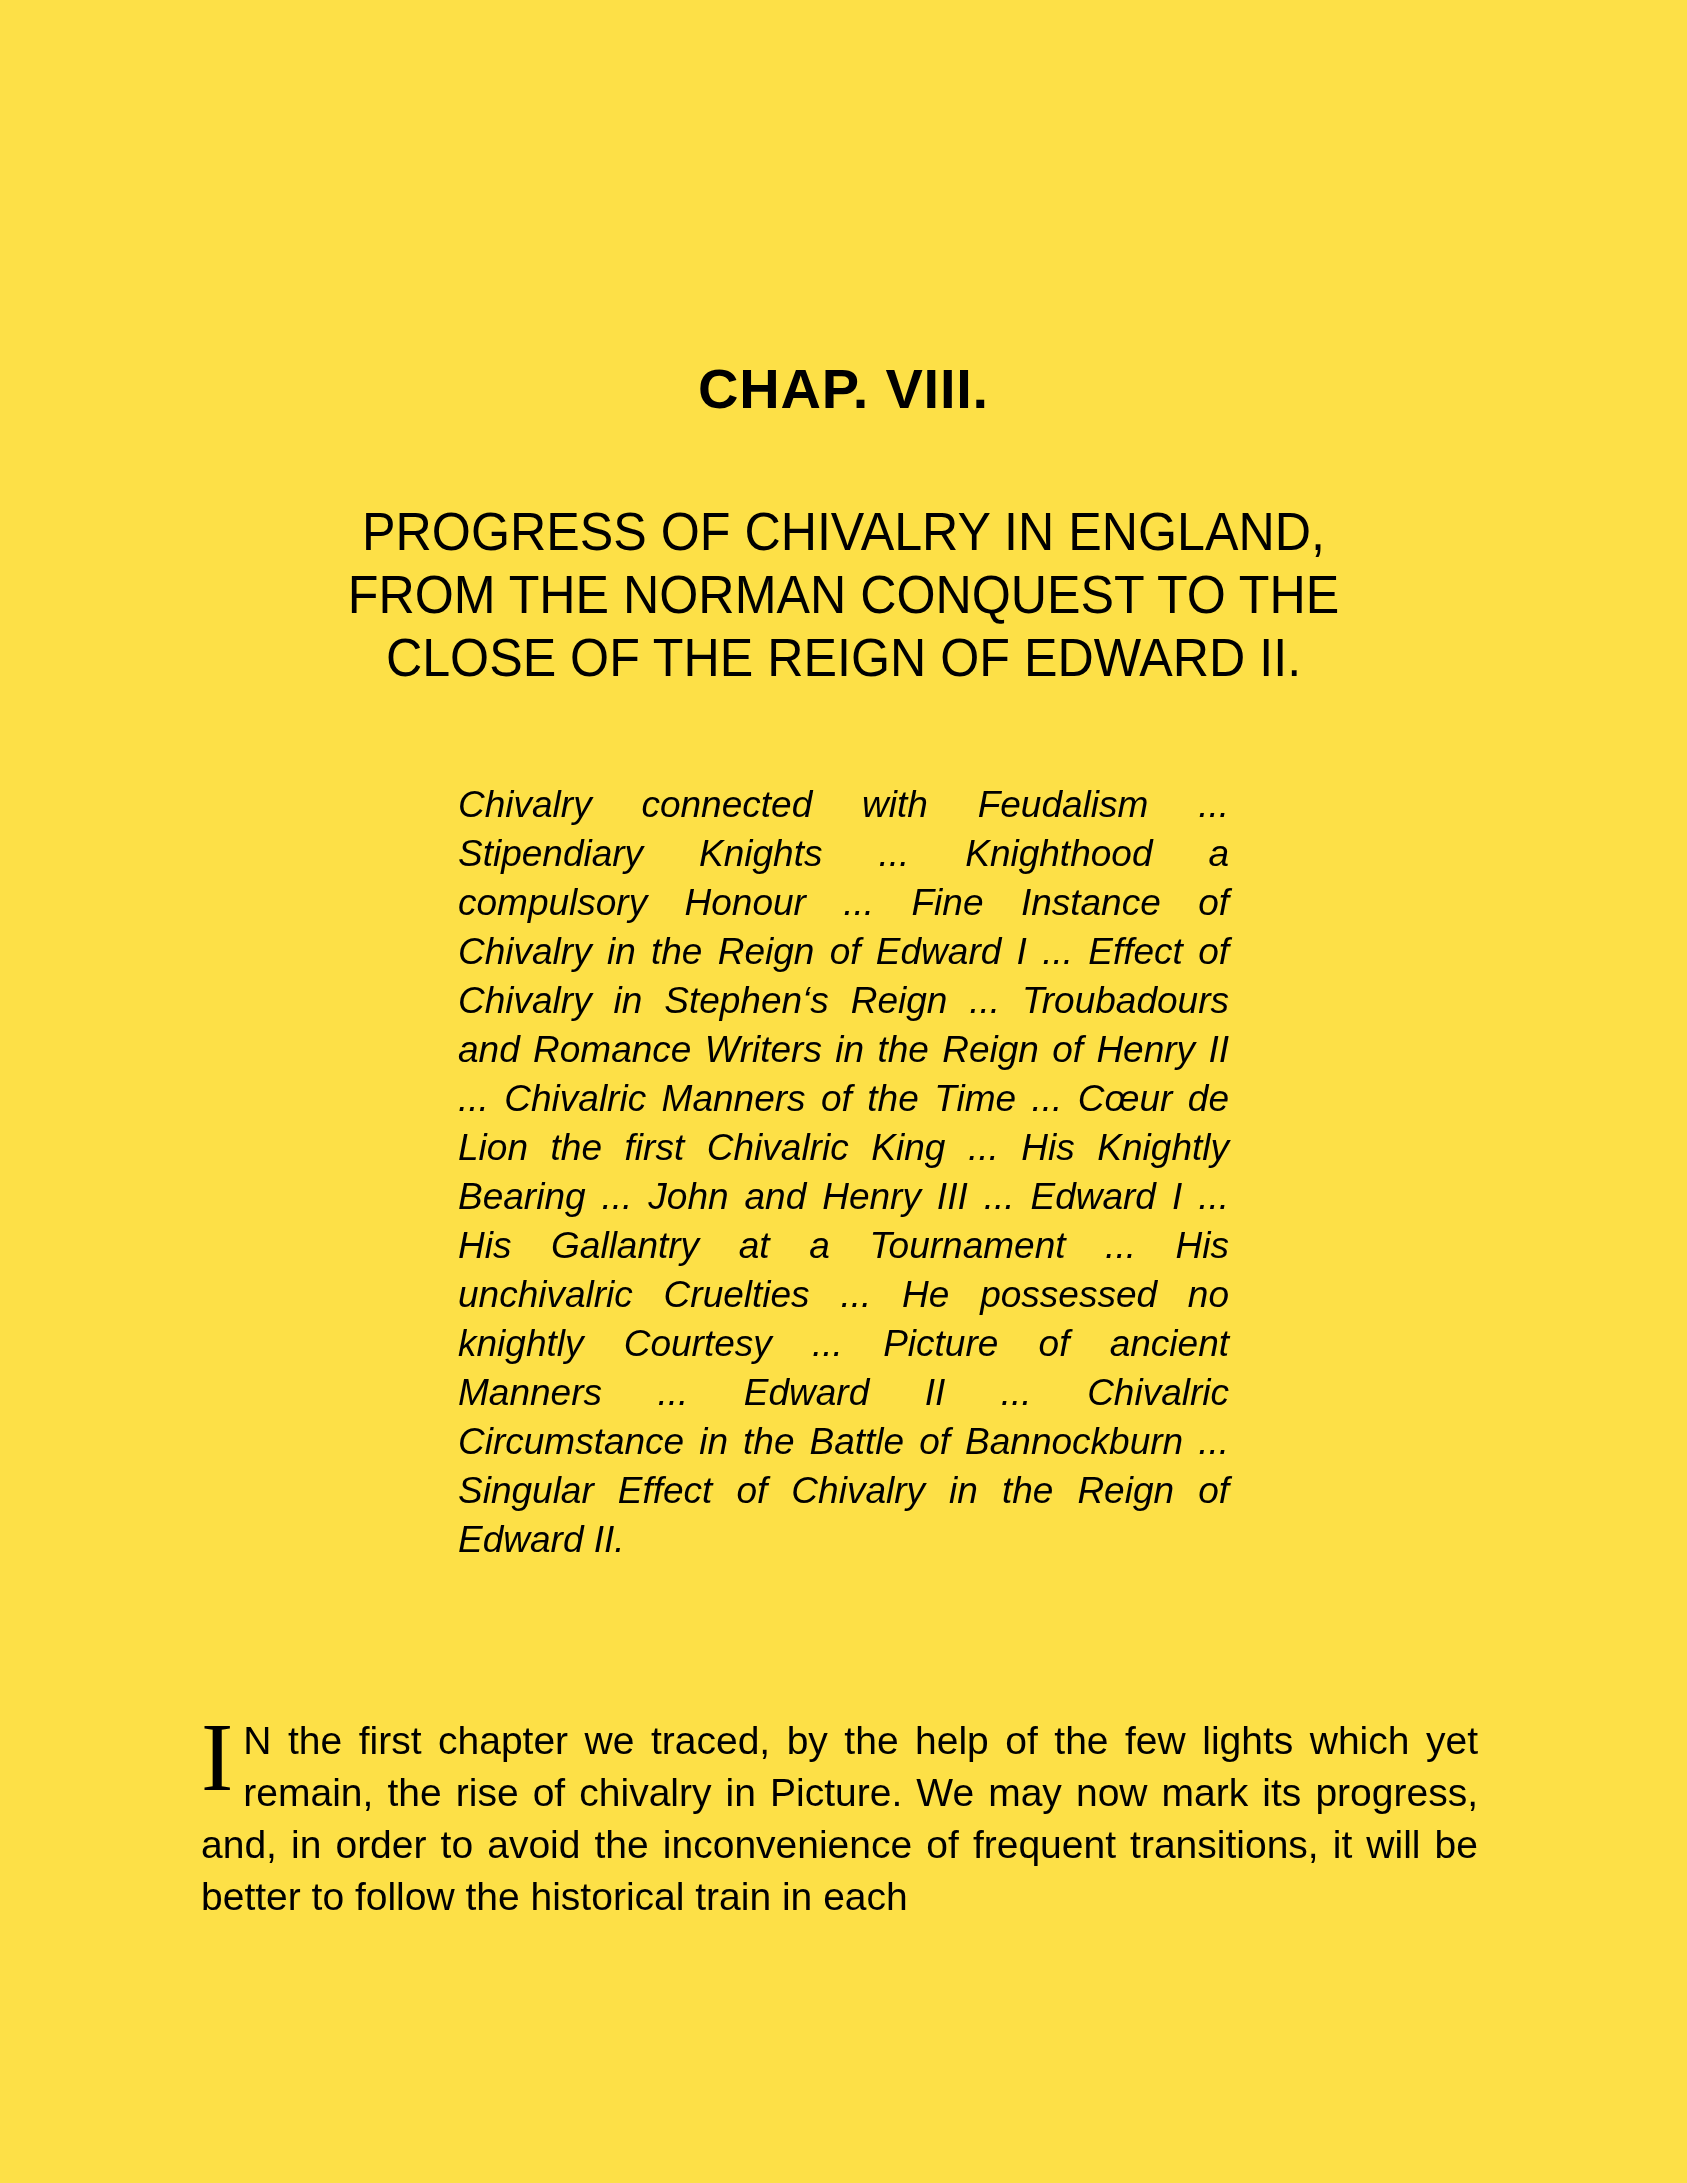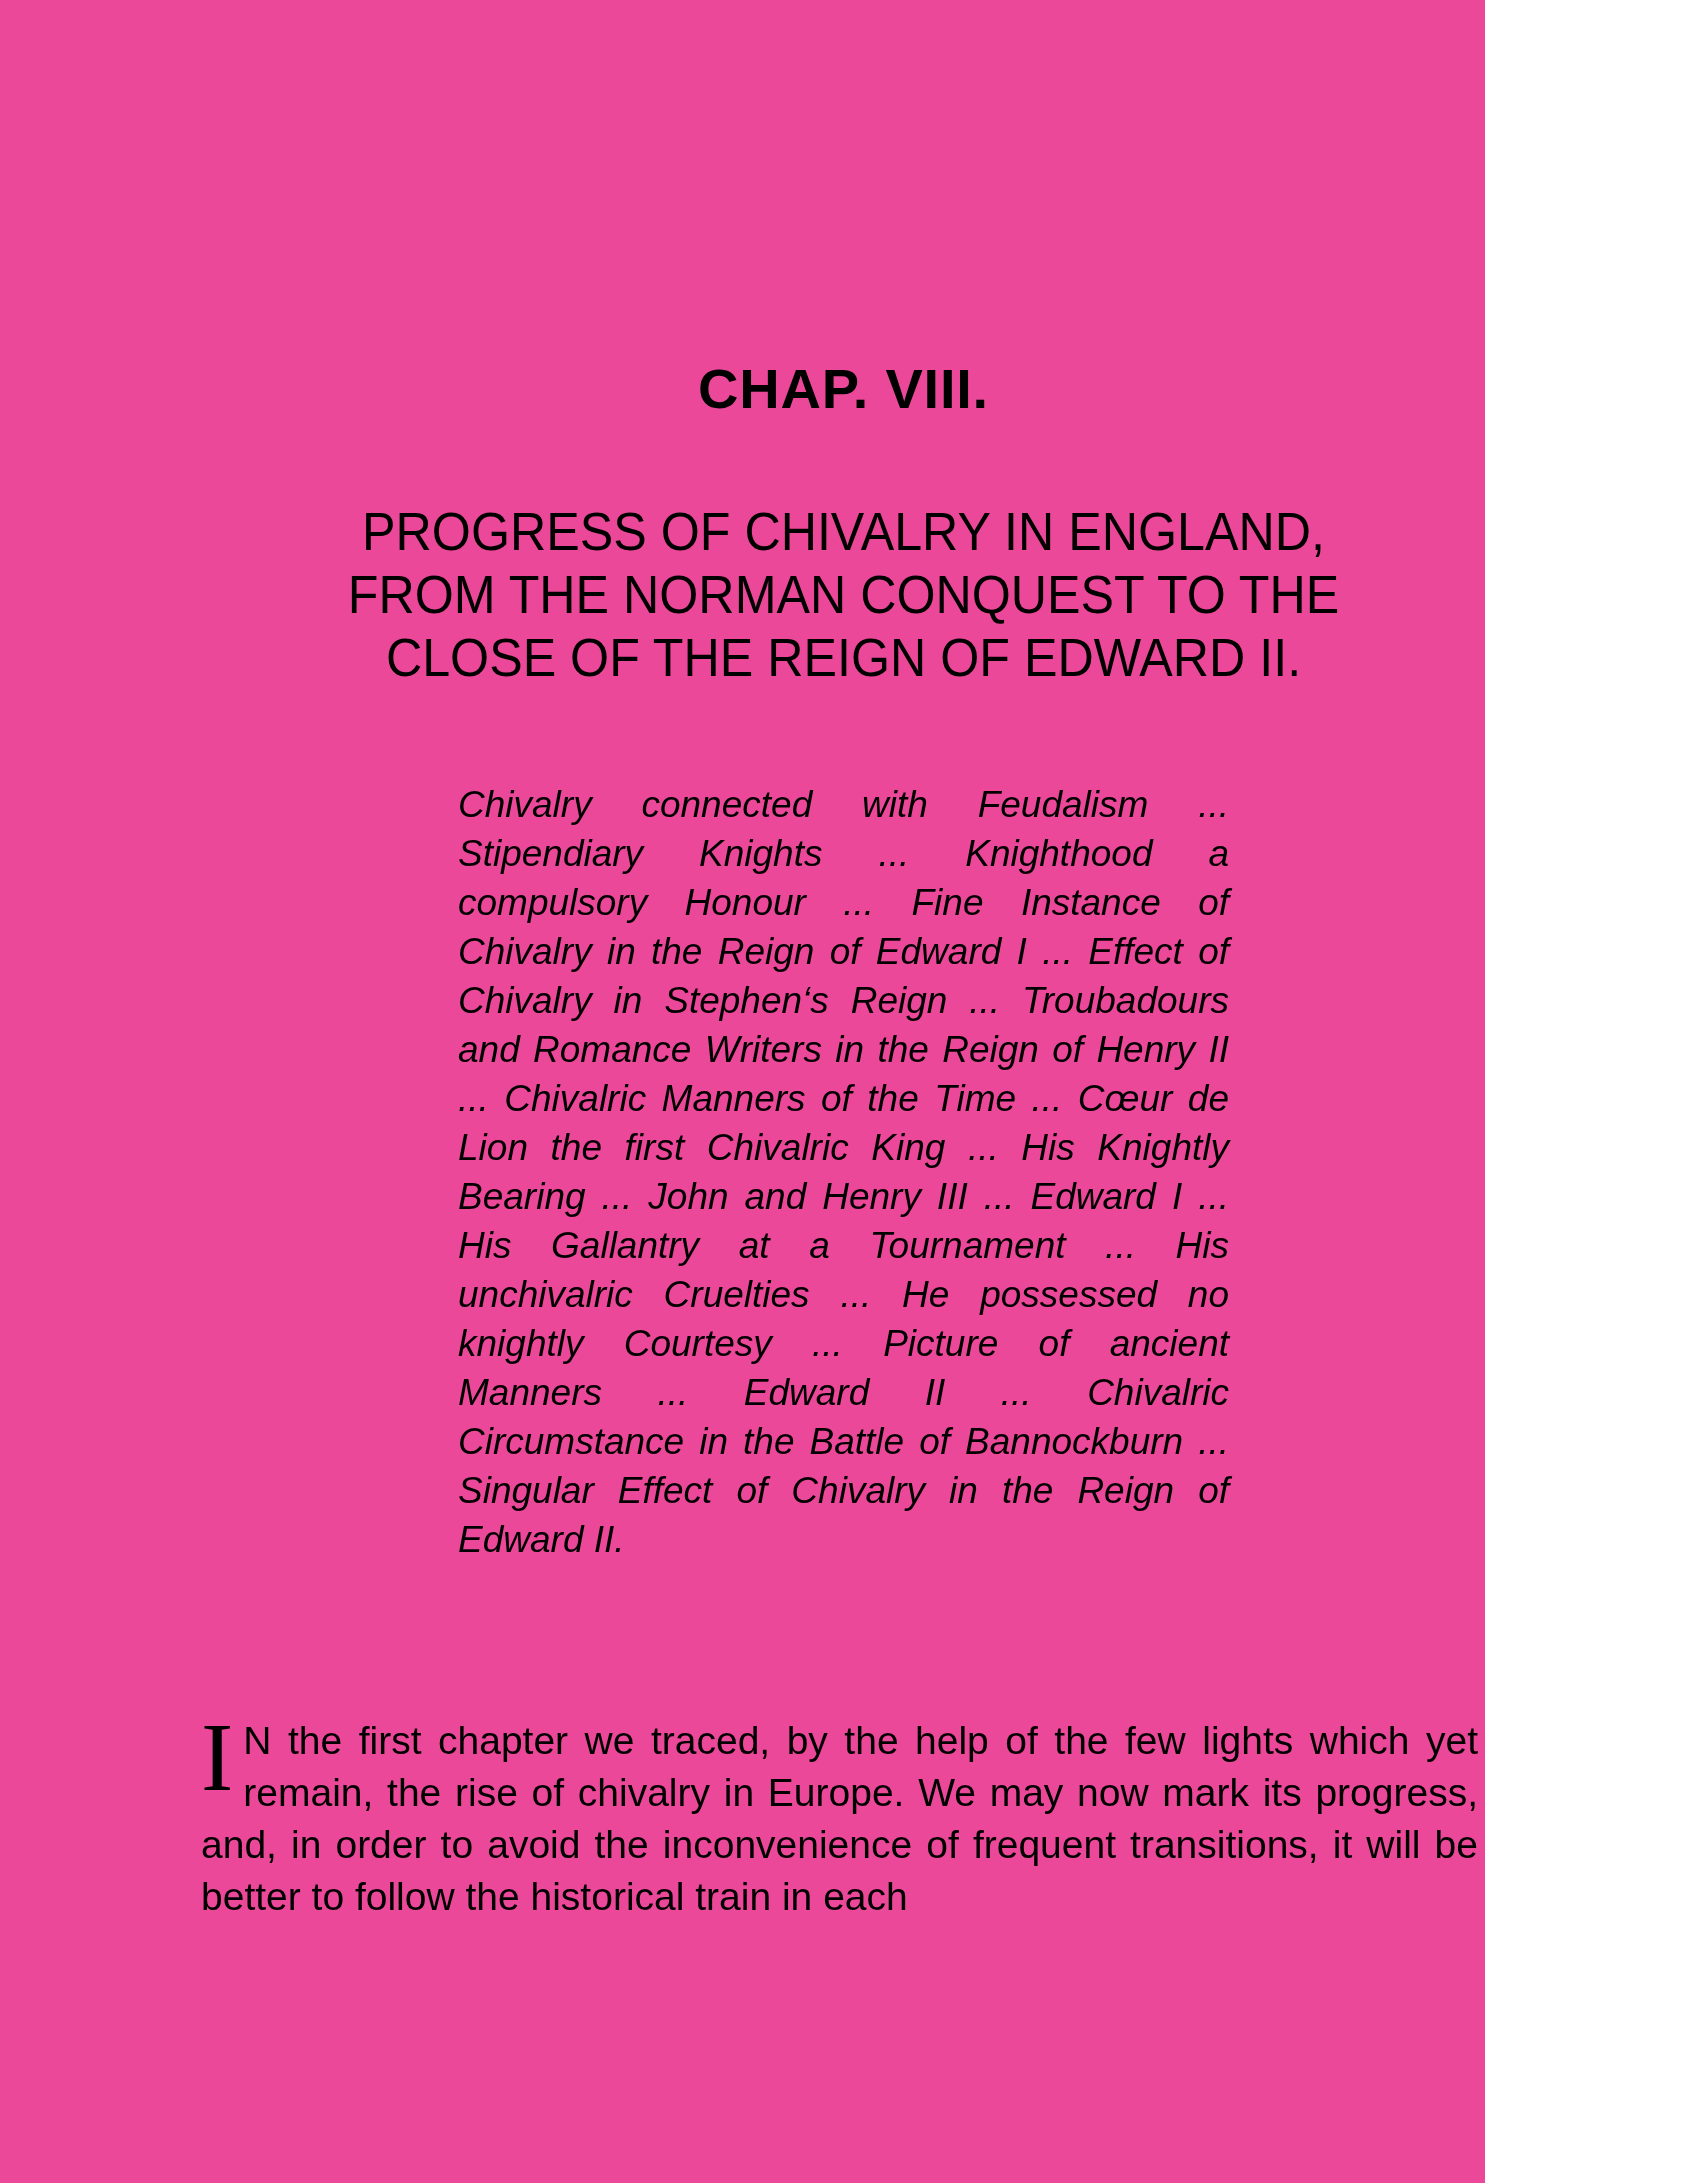--- a/index.html
+++ b/index.html
@@ -2,23 +2,23 @@
 <html style="font-size:13px"><head>
 <meta charset="utf-8">
 <style>
   html, body {
     margin: 0;
     padding: 0;
     background: #ffffff;
   }
   .page {
     position: relative;
-    width: 1485px;
+    width: 1687px;
     height: 2183px;
-    background: #ec4899;
+    background: #fde047;
     overflow: hidden;
     font-family: "Liberation Sans", "DejaVu Sans", sans-serif;
     color: #000000;
     -webkit-font-smoothing: antialiased;
   }
 
   
   .chapter-heading {
     position: absolute;
     left: 0;
@@ -100,17 +100,17 @@
 
   <h2 class="chapter-title">
     <span class="tline">PROGRESS OF CHIVALRY IN ENGLAND,</span>
     <span class="tline">FROM THE NORMAN CONQUEST TO THE</span>
     <span class="tline">CLOSE OF THE REIGN OF EDWARD II.</span>
   </h2>
 
   <div class="synopsis">Chivalry connected with Feudalism ... Stipendiary Knights ... Knighthood a compulsory Honour ... Fine Instance of Chivalry in the Reign of Edward I ... Effect of Chivalry in Stephen‘s Reign ... Troubadours and Romance Writers in the Reign of Henry II ... Chivalric Manners of the Time ... Cœur de Lion the first Chivalric King ... His Knightly Bearing ... John and Henry III ... Edward I ... His Gallantry at a Tournament ... His unchivalric Cruelties ... He possessed no knightly Courtesy ... Picture of ancient Manners ... Edward II ... Chivalric Circumstance in the Battle of Bannockburn ... Singular Effect of Chivalry in the Reign of Edward II.</div>
 
   <div class="body-paragraph">
-    <span class="dropcap">I</span><span>N the first chapter we traced, by the help of the few lights which yet remain, the rise of chivalry in Europe. We may now mark its progress, and, in order to avoid the inconvenience of frequent transitions, it will be better to follow the historical train in each</span>
+    <span class="dropcap">I</span><span>N the first chapter we traced, by the help of the few lights which yet remain, the rise of chivalry in Picture. We may now mark its progress, and, in order to avoid the inconvenience of frequent transitions, it will be better to follow the historical train in each</span>
   </div>
 
 </div>
 
 
 </body></html>

